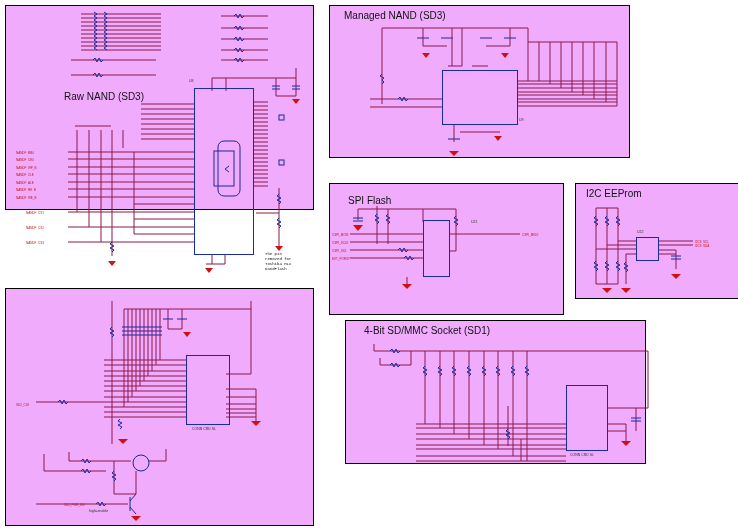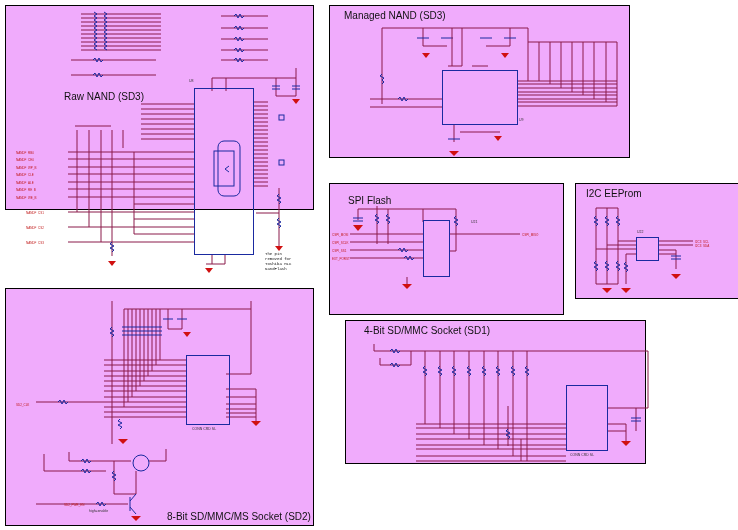--- a/index.html
+++ b/index.html
@@ -292,21 +292,20 @@
       <line class="b" x1="95" y1="75" x2="105" y2="75"></line>
     <polygon class="rd" points="95,90 105,90 100,95"></polygon>
     <text class="lbl" x="119" y="59">I2C3_SCL</text>
     <text class="lbl" x="119" y="63">I2C3_SDA</text>
   </svg>
   <div class="chip" style="left:60px;top:53px;width:23px;height:24px;"></div>
   <div class="chipname" style="left:61px;top:46px;">U22</div>
 </div>
 
 <div class="panel" style="left:5px;top:288px;width:309px;height:238px;">
-  <div class="ptitle" style="left:161px;top:222px;">8-Bit SD/MMC/MS Socket (SD2)</div>
   <svg width="309" height="238">
     <line class="w" x1="106" y1="12" x2="106" y2="155"></line>
     <path class="b" d="M106 38 l-2 2 l4 2 l-4 2 l4 2 l-2 2"></path>
     <line class="w" x1="118" y1="20" x2="245" y2="20"></line>
     <g>
       <line class="w" x1="118" y1="20" x2="118" y2="118"></line>
         <line class="w" x1="122" y1="20" x2="122" y2="113"></line>
       <line class="w" x1="126" y1="20" x2="126" y2="108"></line>
         <line class="w" x1="130" y1="20" x2="130" y2="102"></line>
       <line class="w" x1="134" y1="20" x2="134" y2="97"></line>

